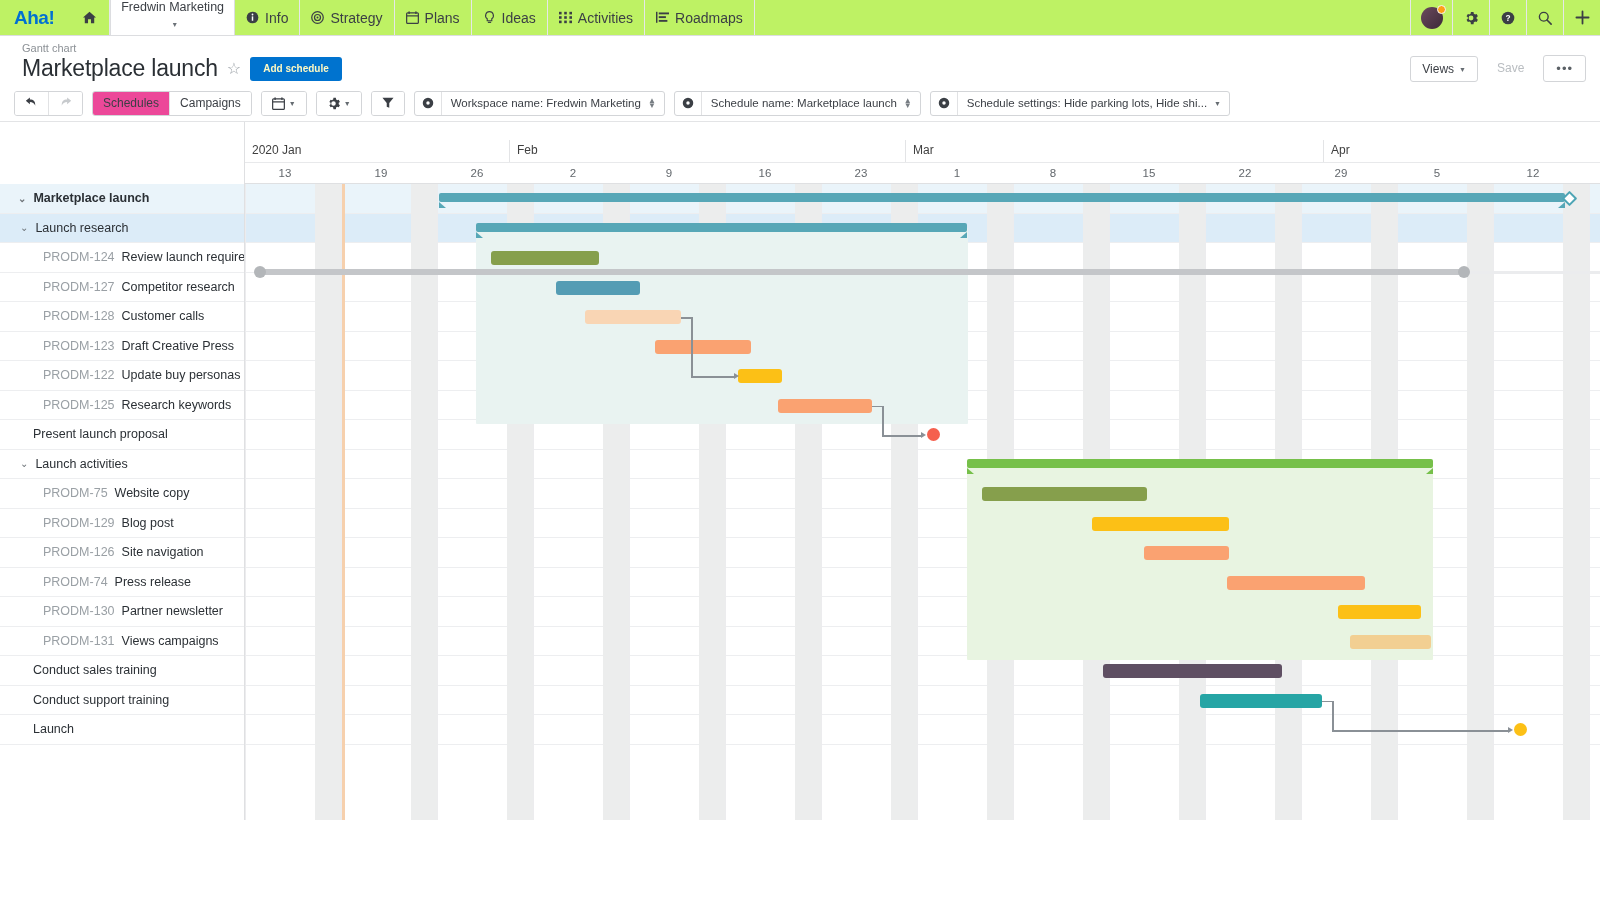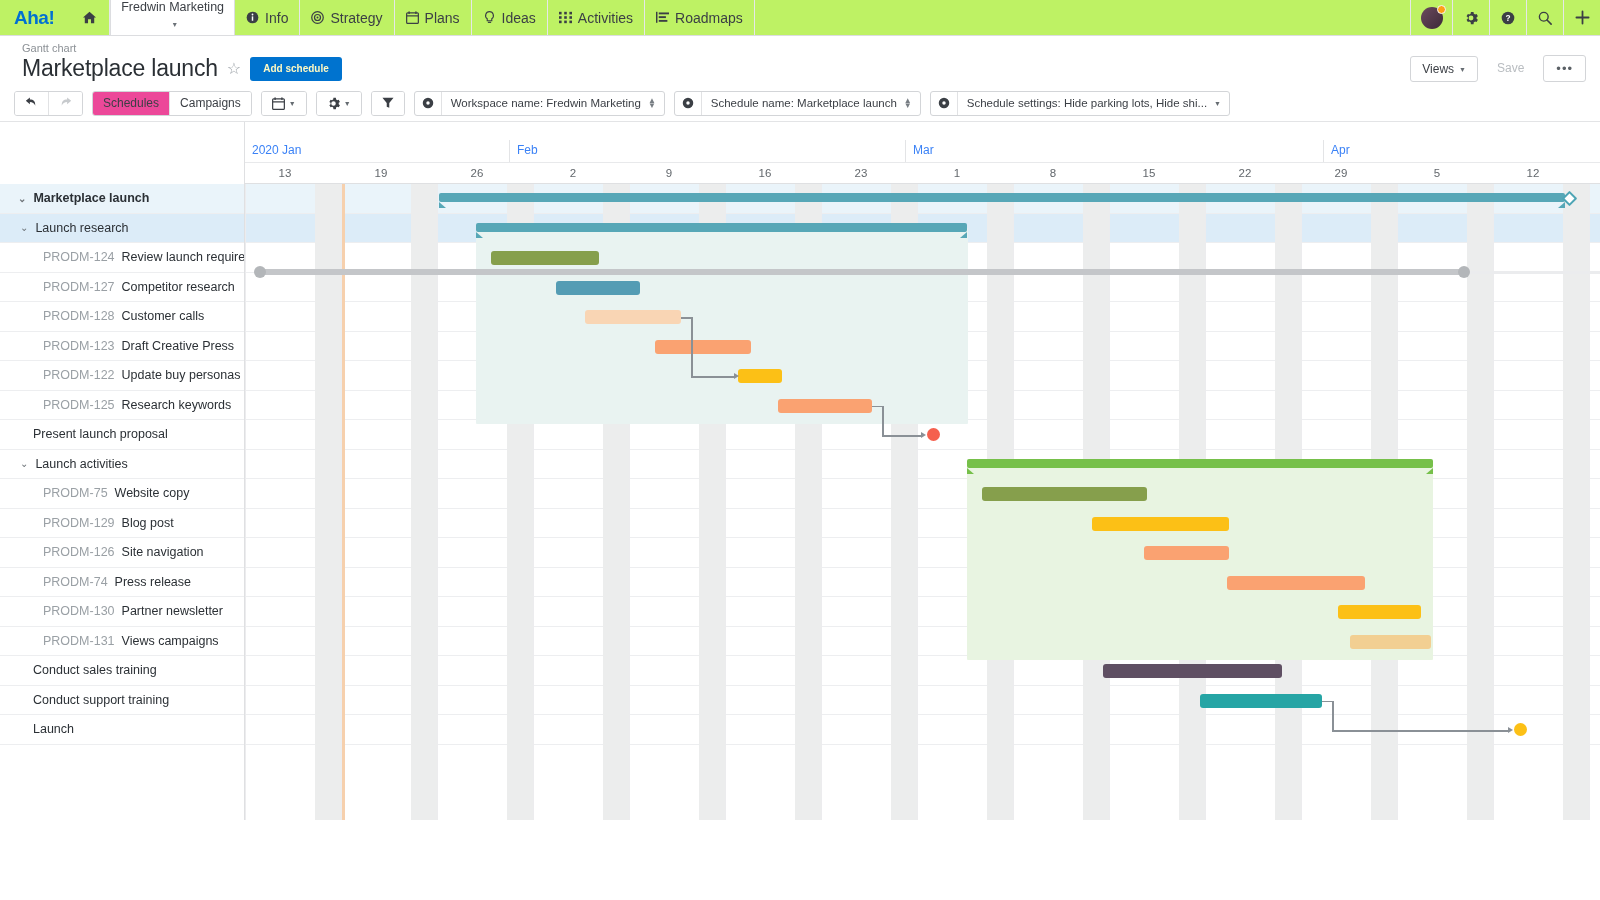--- a/index.html
+++ b/index.html
@@ -128,21 +128,21 @@
   }
   #slider-rest {
     position: absolute; top: 149px; height: 3px; background: #ebecee; z-index: 2;
   }
   .slider-handle {
     position: absolute; top: 144px; width: 12px; height: 12px;
     border-radius: 50%; background: #b3b6b9; z-index: 5; cursor: pointer;
   }
   #months { position: absolute; left: 245px; top: 18px; height: 22px; right: 0; }
   .month-lbl {
-    position: absolute; top: 0; font-size: 12px; color: #3b82f6;
+    position: absolute; top: 0; font-size: 12px; color: #404040;
     padding-left: 7px; height: 22px; line-height: 20px;
     border-left: 1px solid #e3e4e6;
   }
   .month-lbl.nb { border-left: none; }
   #days { position: absolute; left: 245px; top: 40px; height: 21px; right: 0;
           border-top: 1px solid #e8e9eb; }
   .day-lbl {
     position: absolute; top: 0; width: 96px; text-align: center;
     font-size: 11.5px; color: #62676c; line-height: 20px;
   }

